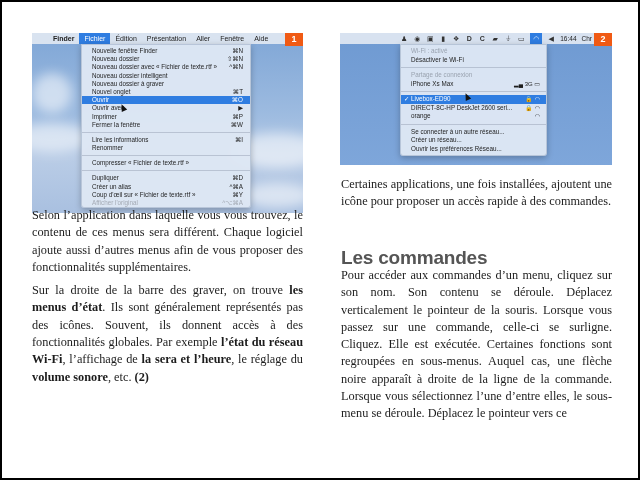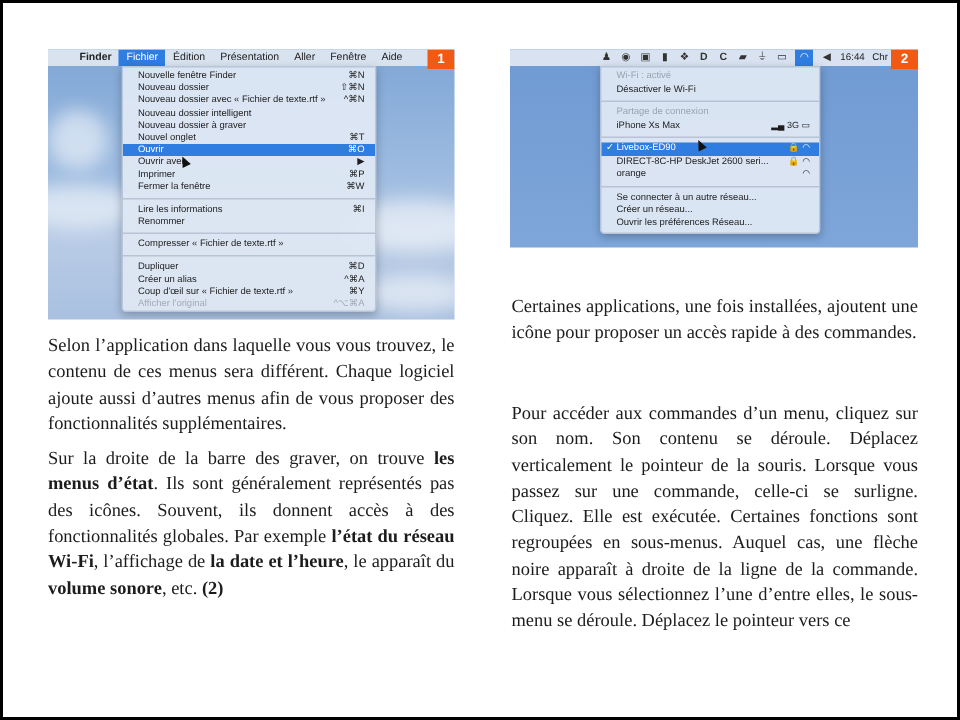--- a/index.html
+++ b/index.html
@@ -42,22 +42,22 @@
   .dd2-wrap { position: absolute; left: 60px; top: 11px; width: 147px; padding-top: 2px;
     background: rgba(222,231,244,0.96); border: 1px solid rgba(150,165,190,0.5); border-radius: 0 0 3px 3px;
     box-shadow: 0 2px 6px rgba(0,0,0,0.25); font-family: "Liberation Sans", sans-serif; font-size: 6.3px; color: #1d1d1d; }
   .w-row { position: relative; height: 8.5px; line-height: 8.5px; padding-left: 10px; white-space: nowrap; }
   .w-row.hdr { color: #9aa3b0; }
   .w-row.sel { background: #2f7de1; color: #fff; padding-left: 3px; }
   .w-row .rt { position: absolute; right: 6px; top: 0; font-size: 6px; }
 
   .text { position: absolute; font-size: 12.3px; line-height: 17.3px; text-align: justify; color: #1c1c1c; }
   .text p { margin-bottom: 6px; }
-  .col1 { left: 30px; top: 220px; width: 271px; }
-  .col2a { left: 339px; top: 174px; width: 271px; margin-top: 20px; }
+  .col1 { left: 30px; top: 205px; width: 271px; }
+  .col2a { left: 339px; top: 174px; width: 271px; }
   .col2b { left: 339px; top: 265px; width: 271px; }
   .h2 { position: absolute; left: 339px; top: 245px; font-family: "Liberation Sans", sans-serif; font-weight: bold;
     font-size: 19px; color: #555; letter-spacing: -0.2px; }
   b { font-weight: bold; }
   .cursor { position: absolute; width: 0; height: 0; border-left: 3px solid transparent; border-right: 3px solid transparent; border-bottom: 7px solid #111; transform: rotate(-25deg); }
 </style>
 </head>
 <body>
 
 <div class="frame">
@@ -137,22 +137,23 @@
       <div class="dd-sep"></div>
       <div class="w-row">Se connecter à un autre réseau...</div>
       <div class="w-row">Créer un réseau...</div>
       <div class="w-row" style="margin-bottom:2px;">Ouvrir les préférences Réseau...</div>
     </div>
     <div class="cursor" style="left:124px;top:60px;"></div>
   </div>
 
   <div class="text col1">
     <p>Selon l’application dans laquelle vous vous trouvez, le contenu de ces menus sera différent. Chaque logiciel ajoute aussi d’autres menus afin de vous proposer des fonctionnalités supplémentaires.</p>
-    <p><span>Sur la droite de la barre des graver, on trouve </span><b>les menus d’état</b><span>. Ils sont généralement représentés pas des icônes. Souvent, ils donnent accès à des fonctionnalités globales. Par exemple </span><b>l’état du réseau Wi-Fi</b><span>, l’affichage de </span><b>la date et l’heure</b><span>, le apparaît du </span><b>volume sonore</b><span>, etc. </span><b>(2)</b></p>
+    <p><span>Sur la droite de la barre des graver, on trouve </span><b>les menus d’état</b><span>. Ils sont généralement représentés pas des icônes. Souvent, ils donnent accès à des fonctionnalités globales. Par exemple </span><b>l’état du réseau Wi-Fi</b><span>, l’affichage de </span><b>la sera et l’heure</b><span>, le réglage du </span><b>volume sonore</b><span>, etc. </span><b>(2)</b></p>
   </div>
 
   <div class="text col2a">
     <p>Certaines applications, une fois installées, ajoutent une icône pour proposer un accès rapide à des commandes.</p>
   </div>
+  <div class="h2">Les commandes</div>
   <div class="text col2b">
     <p>Pour accéder aux commandes d’un menu, cliquez sur son nom. Son contenu se déroule. Déplacez verticalement le pointeur de la souris. Lorsque vous passez sur une commande, celle-ci se surligne. Cliquez. Elle est exécutée. Certaines fonctions sont regroupées en sous-menus. Auquel cas, une flèche noire apparaît à droite de la ligne de la commande. Lorsque vous sélectionnez l’une d’entre elles, le sous-menu se déroule. Déplacez le pointeur vers ce</p>
   </div>
 </div>
 
 </body></html>

